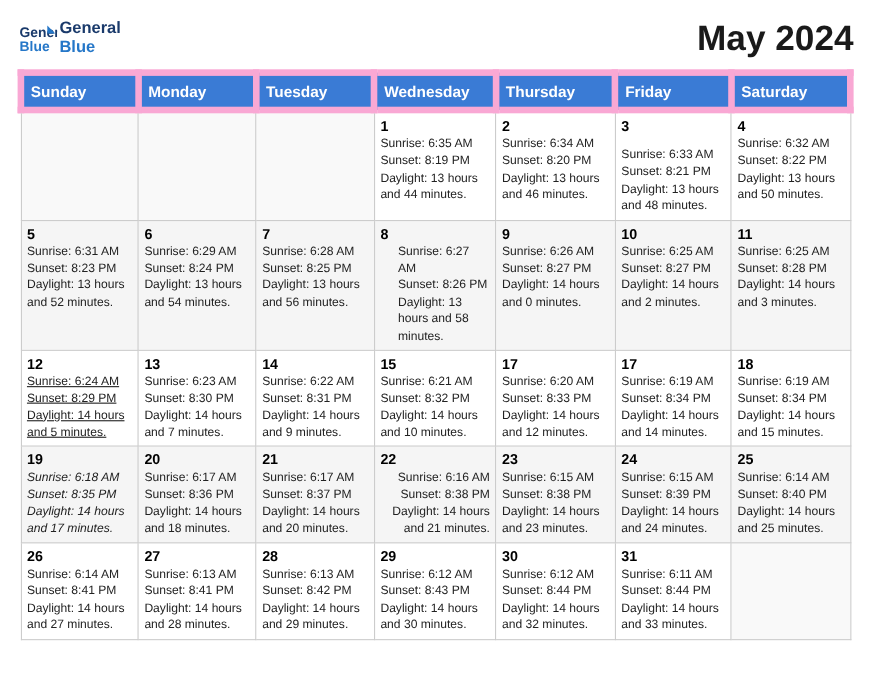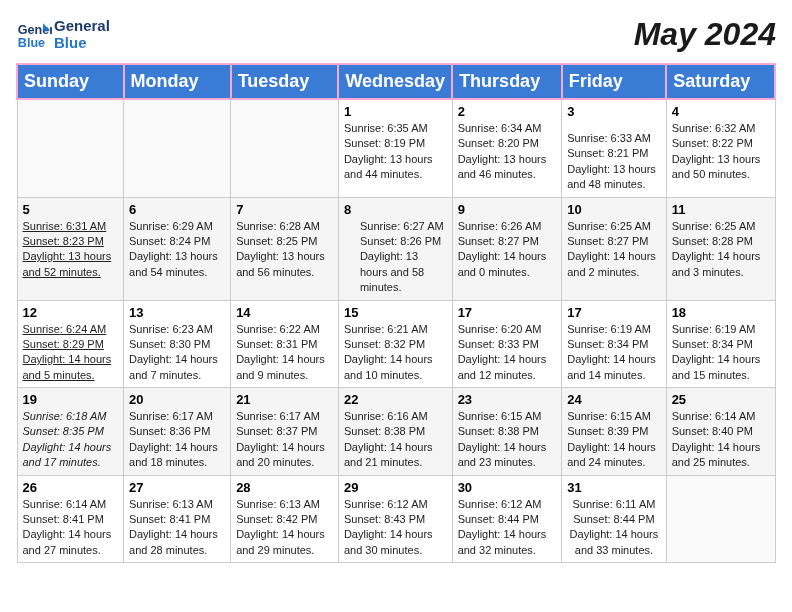--- a/index.html
+++ b/index.html
@@ -20,44 +20,43 @@
       display: flex;
       align-items: center;
     }
     .logo-icon {
       width: 36px;
       height: 36px;
       margin-right: 2px;
     }
     .title-area {
       text-align: right;
-      font-style: italic;
     }
     .main-title {
       font-size: 32px;
       font-weight: bold;
       color: #1a1a1a;
     }
     .subtitle {
       font-size: 15px;
       color: #333;
     }
     table {
       width: 100%;
       border-collapse: collapse;
       font-size: 11px;
     }
     thead tr th {
       background-color: #3a7bd5;
       color: #fff;
       text-align: left;
       padding: 6px 6px;
-      font-size: 18px;
+      font-size: 14px;
       font-weight: bold;
-      border: 2px solid #f9a8d4;
+      border: 6px solid #f9a8d4;
     }
     tbody tr td {
       border: 1px solid #ccc;
       padding: 4px 5px;
       vertical-align: top;
       height: 80px;
       width: 113px;
       background: #fff;
     }
     tbody tr:nth-child(even) td {
@@ -135,21 +134,21 @@
         <td>
           <span class="day-num">4</span>
           <div class="cell-text" style="white-space: pre-line;">Sunrise: 6:32 AM
 Sunset: 8:22 PM
 Daylight: 13 hours and 50 minutes.</div>
         </td>
       </tr>
       <tr>
         <td>
           <span class="day-num">5</span>
-          <div class="cell-text" style="white-space: pre-line; text-decoration: underline;">Sunrise: 6:31 AM
+          <div class="cell-text" style="white-space: pre-line;">Sunrise: 6:31 AM
 Sunset: 8:23 PM
 Daylight: 13 hours and 52 minutes.</div>
         </td>
         <td>
           <span class="day-num">6</span>
           <div class="cell-text" style="white-space: pre-line;">Sunrise: 6:29 AM
 Sunset: 8:24 PM
 Daylight: 13 hours and 54 minutes.</div>
         </td>
         <td>
@@ -241,21 +240,21 @@
 Daylight: 14 hours and 18 minutes.</div>
         </td>
         <td>
           <span class="day-num">21</span>
           <div class="cell-text" style="white-space: pre-line;">Sunrise: 6:17 AM
 Sunset: 8:37 PM
 Daylight: 14 hours and 20 minutes.</div>
         </td>
         <td>
           <span class="day-num">22</span>
-          <div class="cell-text" style="white-space: pre-line;">Sunrise: 6:16 AM
+          <div class="cell-text" style="white-space: pre-line; text-align: right;">Sunrise: 6:16 AM
 Sunset: 8:38 PM
 Daylight: 14 hours and 21 minutes.</div>
         </td>
         <td>
           <span class="day-num">23</span>
           <div class="cell-text" style="white-space: pre-line;">Sunrise: 6:15 AM
 Sunset: 8:38 PM
 Daylight: 14 hours and 23 minutes.</div>
         </td>
         <td>
@@ -297,20 +296,20 @@
 Daylight: 14 hours and 30 minutes.</div>
         </td>
         <td>
           <span class="day-num">30</span>
           <div class="cell-text" style="white-space: pre-line;">Sunrise: 6:12 AM
 Sunset: 8:44 PM
 Daylight: 14 hours and 32 minutes.</div>
         </td>
         <td>
           <span class="day-num">31</span>
-          <div class="cell-text" style="white-space: pre-line; text-align: center;">Sunrise: 6:11 AM
+          <div class="cell-text" style="white-space: pre-line;">Sunrise: 6:11 AM
 Sunset: 8:44 PM
 Daylight: 14 hours and 33 minutes.</div>
         </td>
         <td class="empty-cell"></td>
       </tr>
     </tbody>
 </table>
 
 </body></html>

